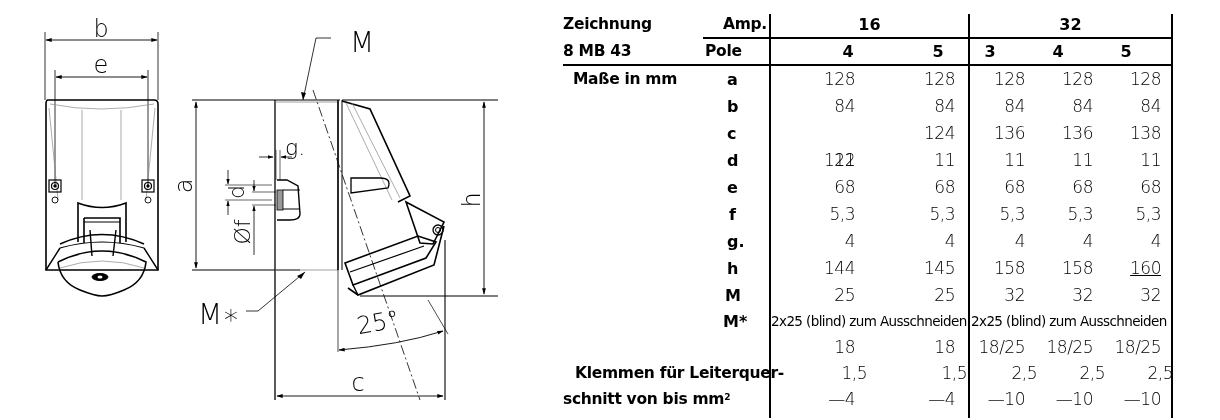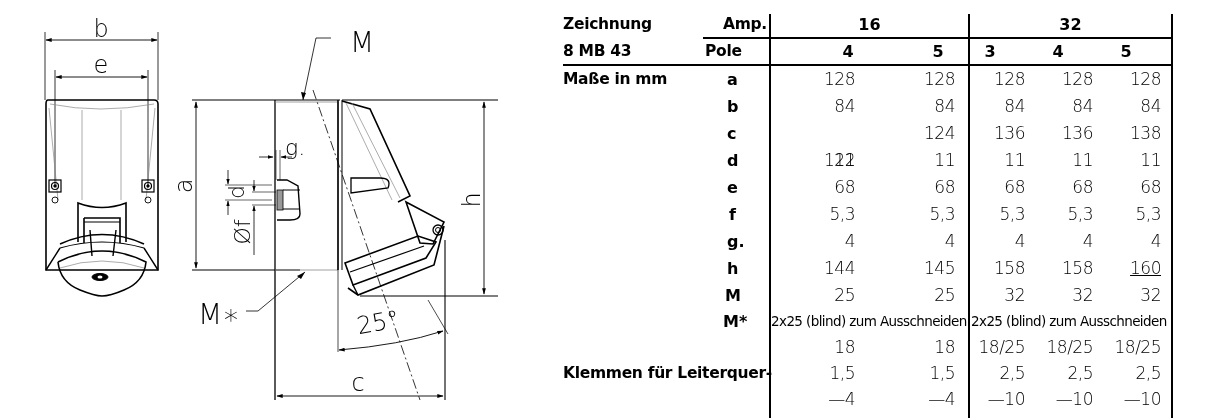--- a/index.html
+++ b/index.html
@@ -169,21 +169,21 @@
     <span class="cell lbl" style="left:0;">8 MB 43</span>
     <span class="cell lbl" style="left:142px;">Pole</span>
     <span class="cell hdr" style="left:270px; width:30px;">4</span>
     <span class="cell hdr" style="left:360px; width:30px;">5</span>
     <span class="cell hdr" style="left:412px; width:30px;">3</span>
     <span class="cell hdr" style="left:480px; width:30px;">4</span>
     <span class="cell hdr" style="left:548px; width:30px;">5</span>
   </div>
 
   <div class="row" style="top:58px;">
-    <span class="cell lbl" style="left:0;">Maße in mm</span>
+    <span class="cell lbl" style="left:10px;">Maße in mm</span>
     <span class="cell key" style="left:164px;">a</span>
     <span class="cell num" style="left:230px; width:62px;">128</span>
     <span class="cell num" style="left:330px; width:62px;">128</span>
     <span class="cell num" style="left:400px; width:62px;">128</span>
     <span class="cell num" style="left:468px; width:62px;">128</span>
     <span class="cell num" style="left:536px; width:62px;">128</span>
   </div>
   <div class="row" style="top:85px;">
     <span class="cell key" style="left:164px;">b</span>
     <span class="cell num" style="left:230px; width:62px;">84</span>
@@ -255,28 +255,29 @@
   </div>
 
   <div class="row" style="top:326px;">
     <span class="cell num" style="left:230px; width:62px;">18</span>
     <span class="cell num" style="left:330px; width:62px;">18</span>
     <span class="cell num" style="left:400px; width:62px;">18/25</span>
     <span class="cell num" style="left:468px; width:62px;">18/25</span>
     <span class="cell num" style="left:536px; width:62px;">18/25</span>
   </div>
 
-  <div class="row" style="top:352px;">
+  <div class="row" style="top:352px;margin-left:12px;">
     <span class="cell lbl" style="left:0;">Klemmen für Leiterquer-</span>
     <span class="cell num" style="left:230px; width:62px;">1,5</span>
     <span class="cell num" style="left:330px; width:62px;">1,5</span>
     <span class="cell num" style="left:400px; width:62px;">2,5</span>
     <span class="cell num" style="left:468px; width:62px;">2,5</span>
     <span class="cell num" style="left:536px; width:62px;">2,5</span>
   </div>
   <div class="row" style="top:378px;">
+    <span class="cell lbl" style="left:0;"><span>schnitt von bis mm</span><sup>2</sup></span>
     <span class="cell num" style="left:230px; width:62px;">—4</span>
     <span class="cell num" style="left:330px; width:62px;">—4</span>
     <span class="cell num" style="left:400px; width:62px;">—10</span>
     <span class="cell num" style="left:468px; width:62px;">—10</span>
     <span class="cell num" style="left:536px; width:62px;">—10</span>
   </div>
 </div>
 
 </body></html>

